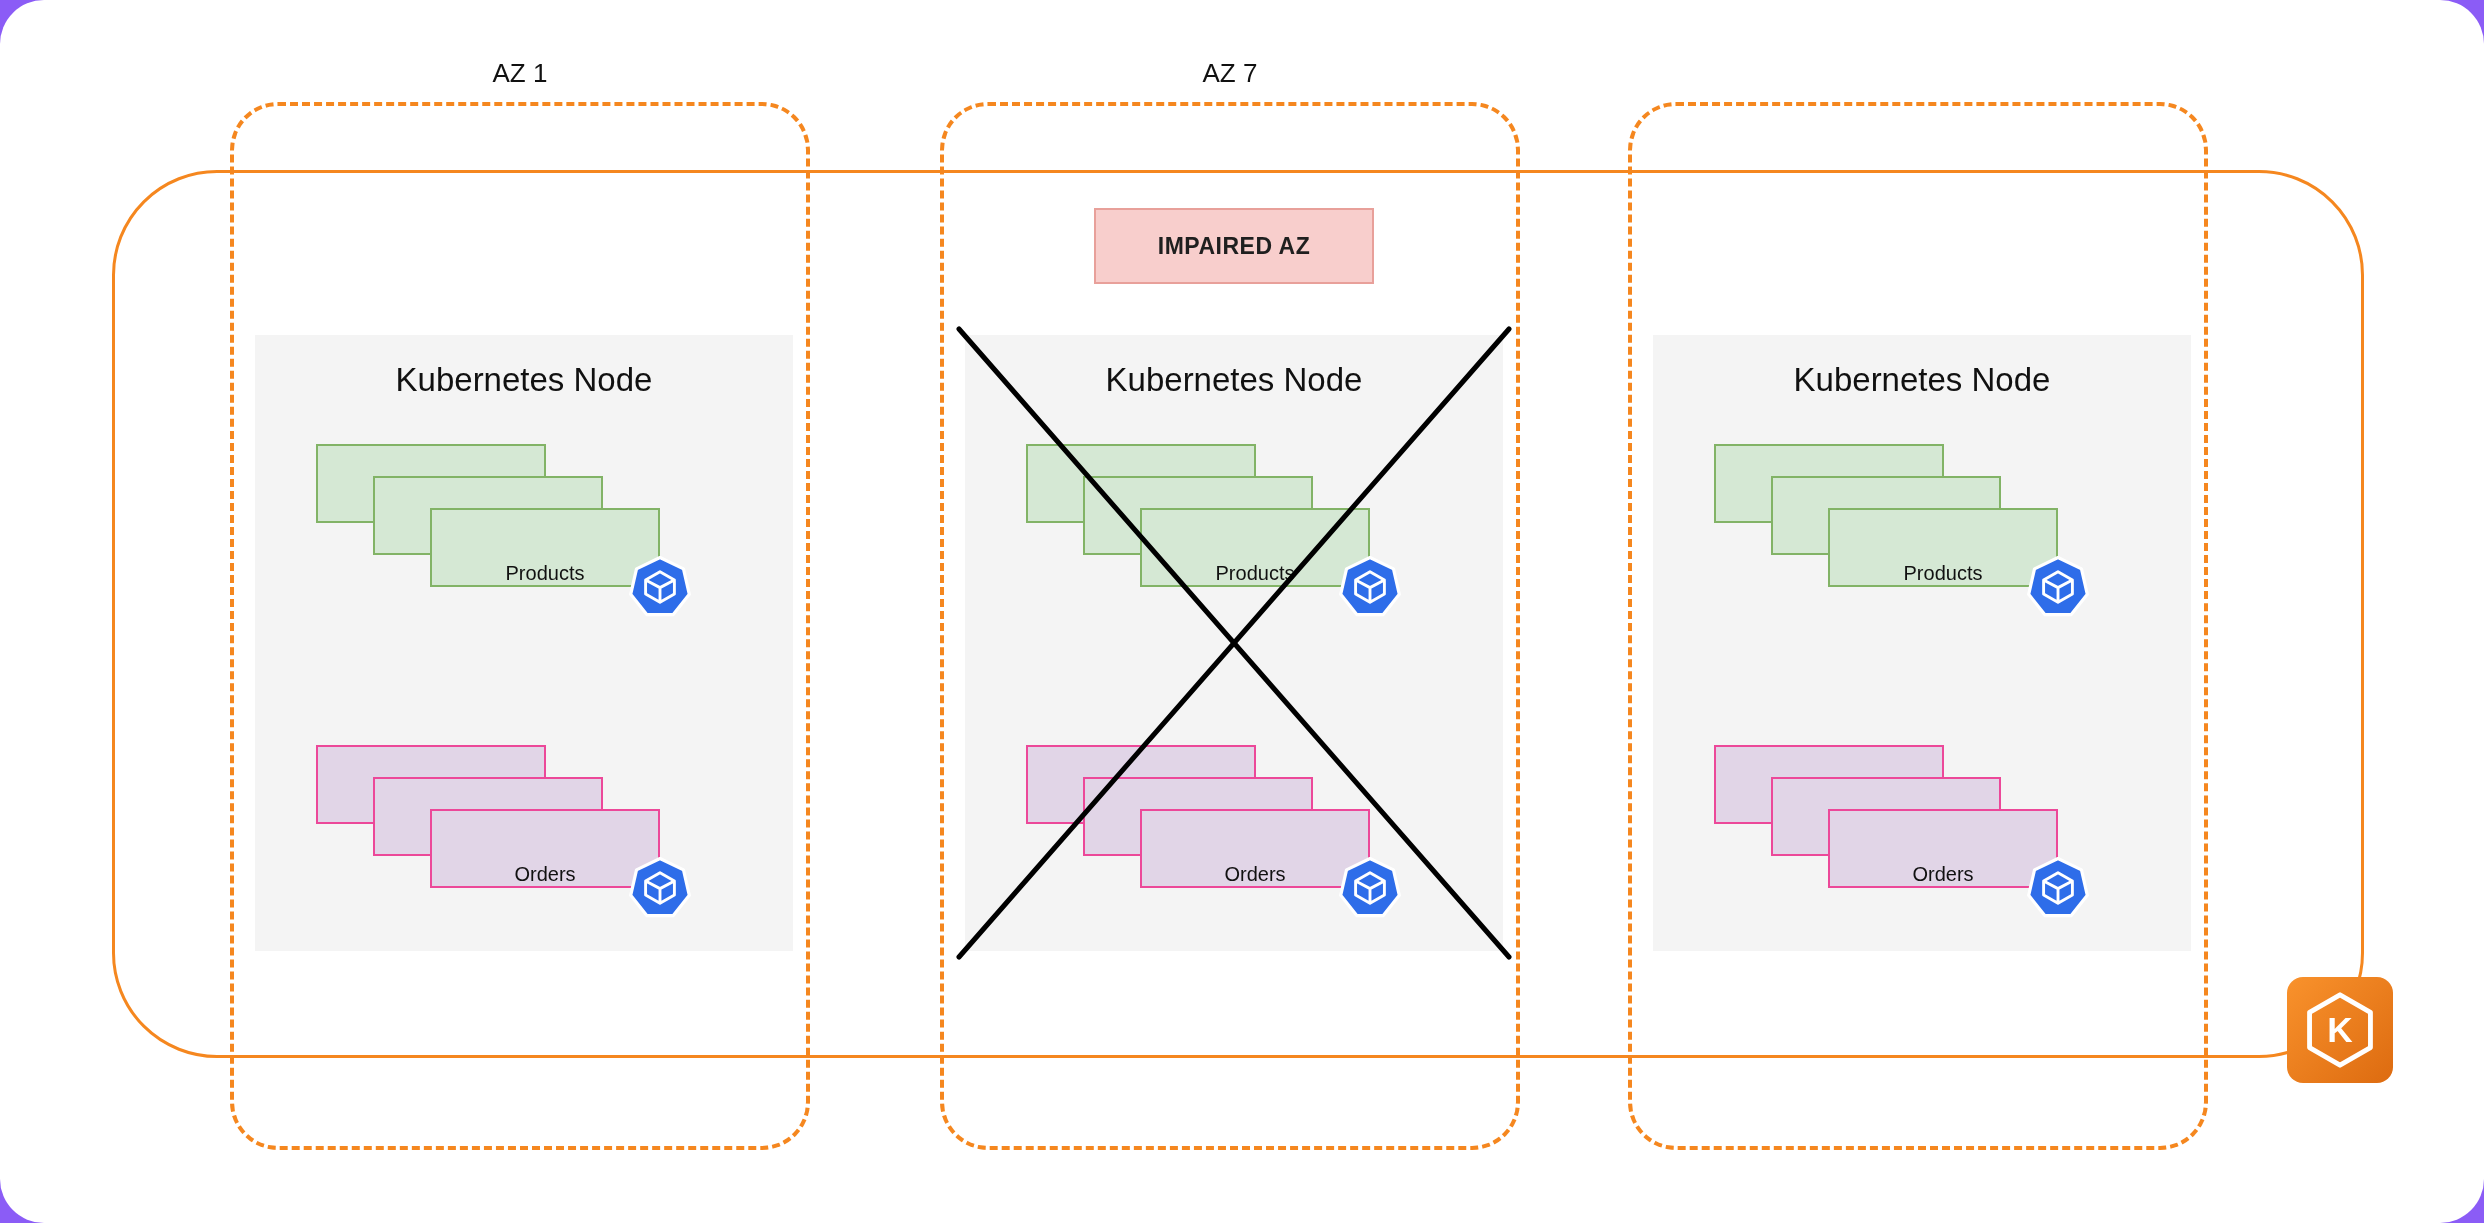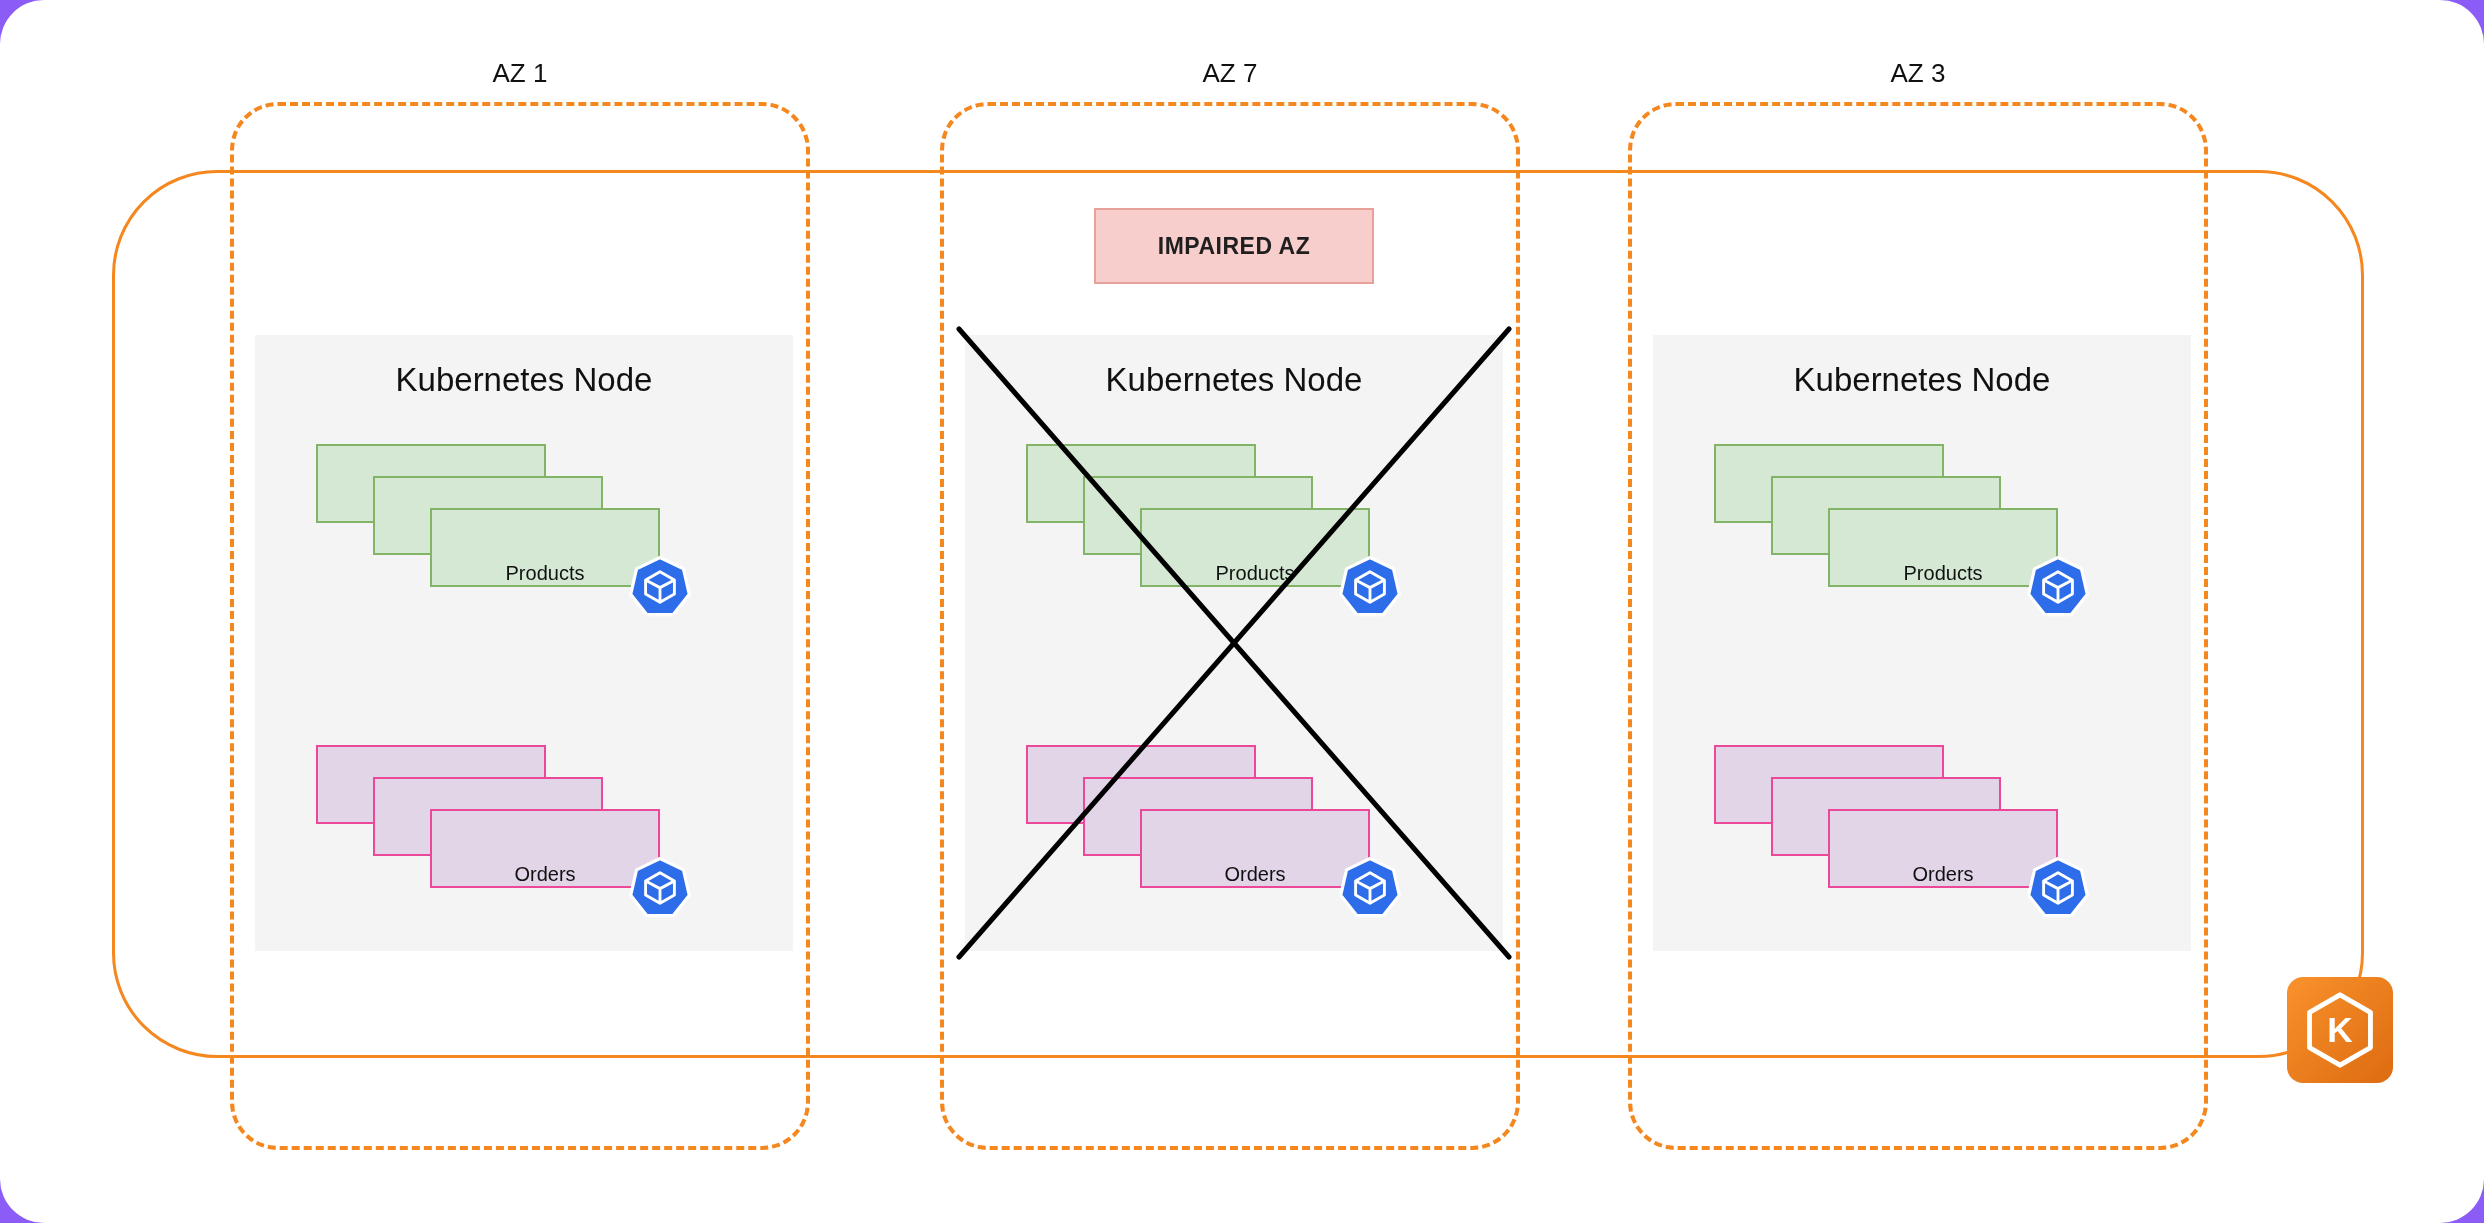--- a/index.html
+++ b/index.html
@@ -151,21 +151,20 @@
             <use href="#pod"></use>
           </svg>
       </div>
       <svg class="x-mark" viewBox="0 0 558 636">
         <line x1="4" y1="4" x2="554" y2="632" stroke="#000" stroke-width="5" stroke-linecap="round"></line>
         <line x1="554" y1="4" x2="4" y2="632" stroke="#000" stroke-width="5" stroke-linecap="round"></line>
       </svg>
     </div>
 
     <div class="az" id="az-3">
-      <div class="az-label">AZ 3</div>
       <div class="node">
         <div class="node-title">Kubernetes Node</div>
         <div class="stack stack-products">
           <div class="card green c1"></div>
           <div class="card green c2"></div>
           <div class="card green c3">
             <span>Products</span>
           </div>
         </div>
         <svg class="pod-icon pod-products" viewBox="0 0 100 100">

